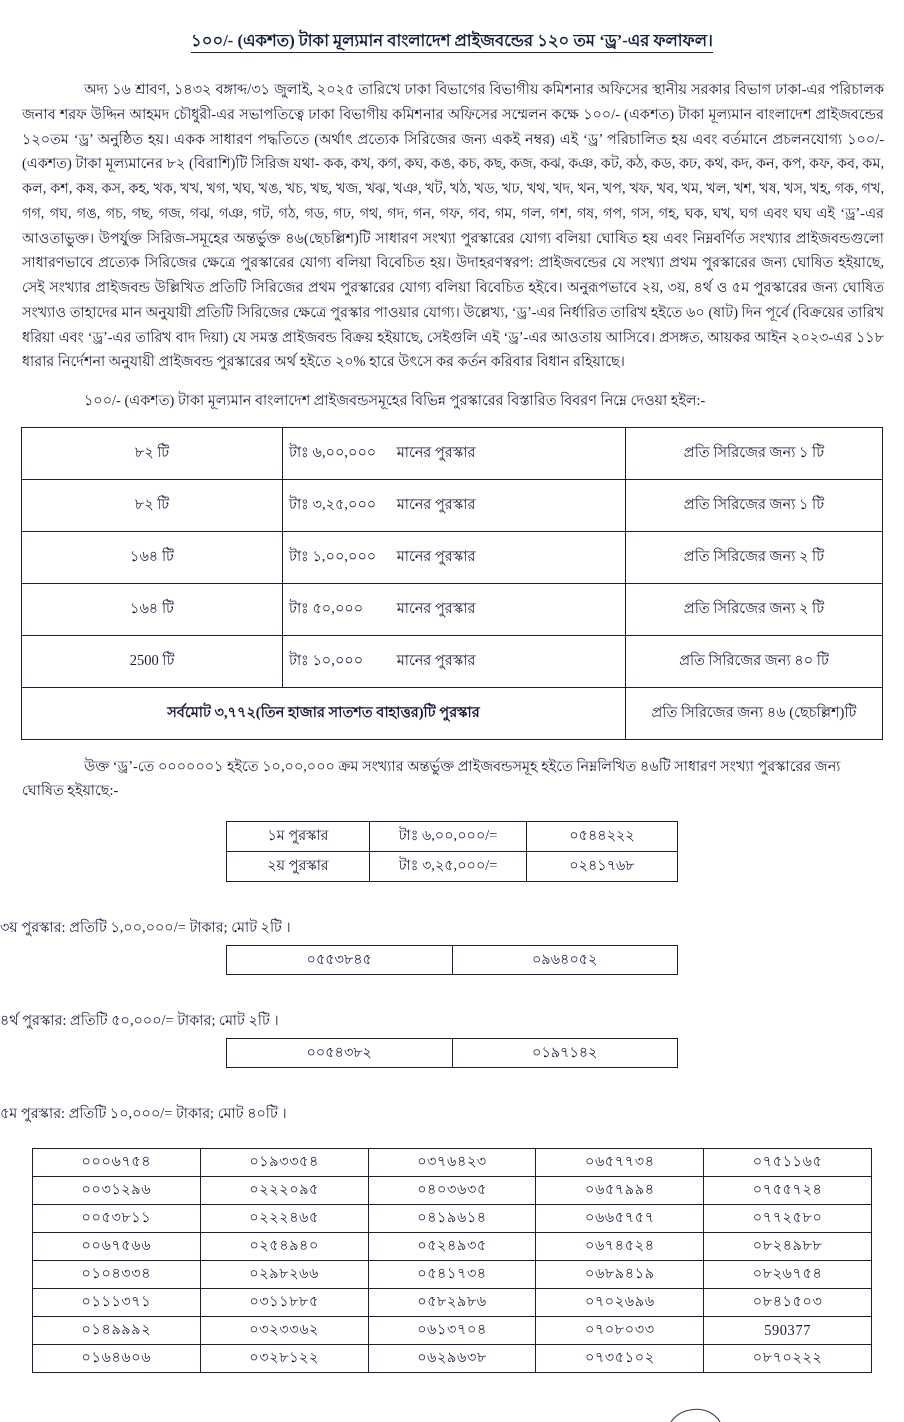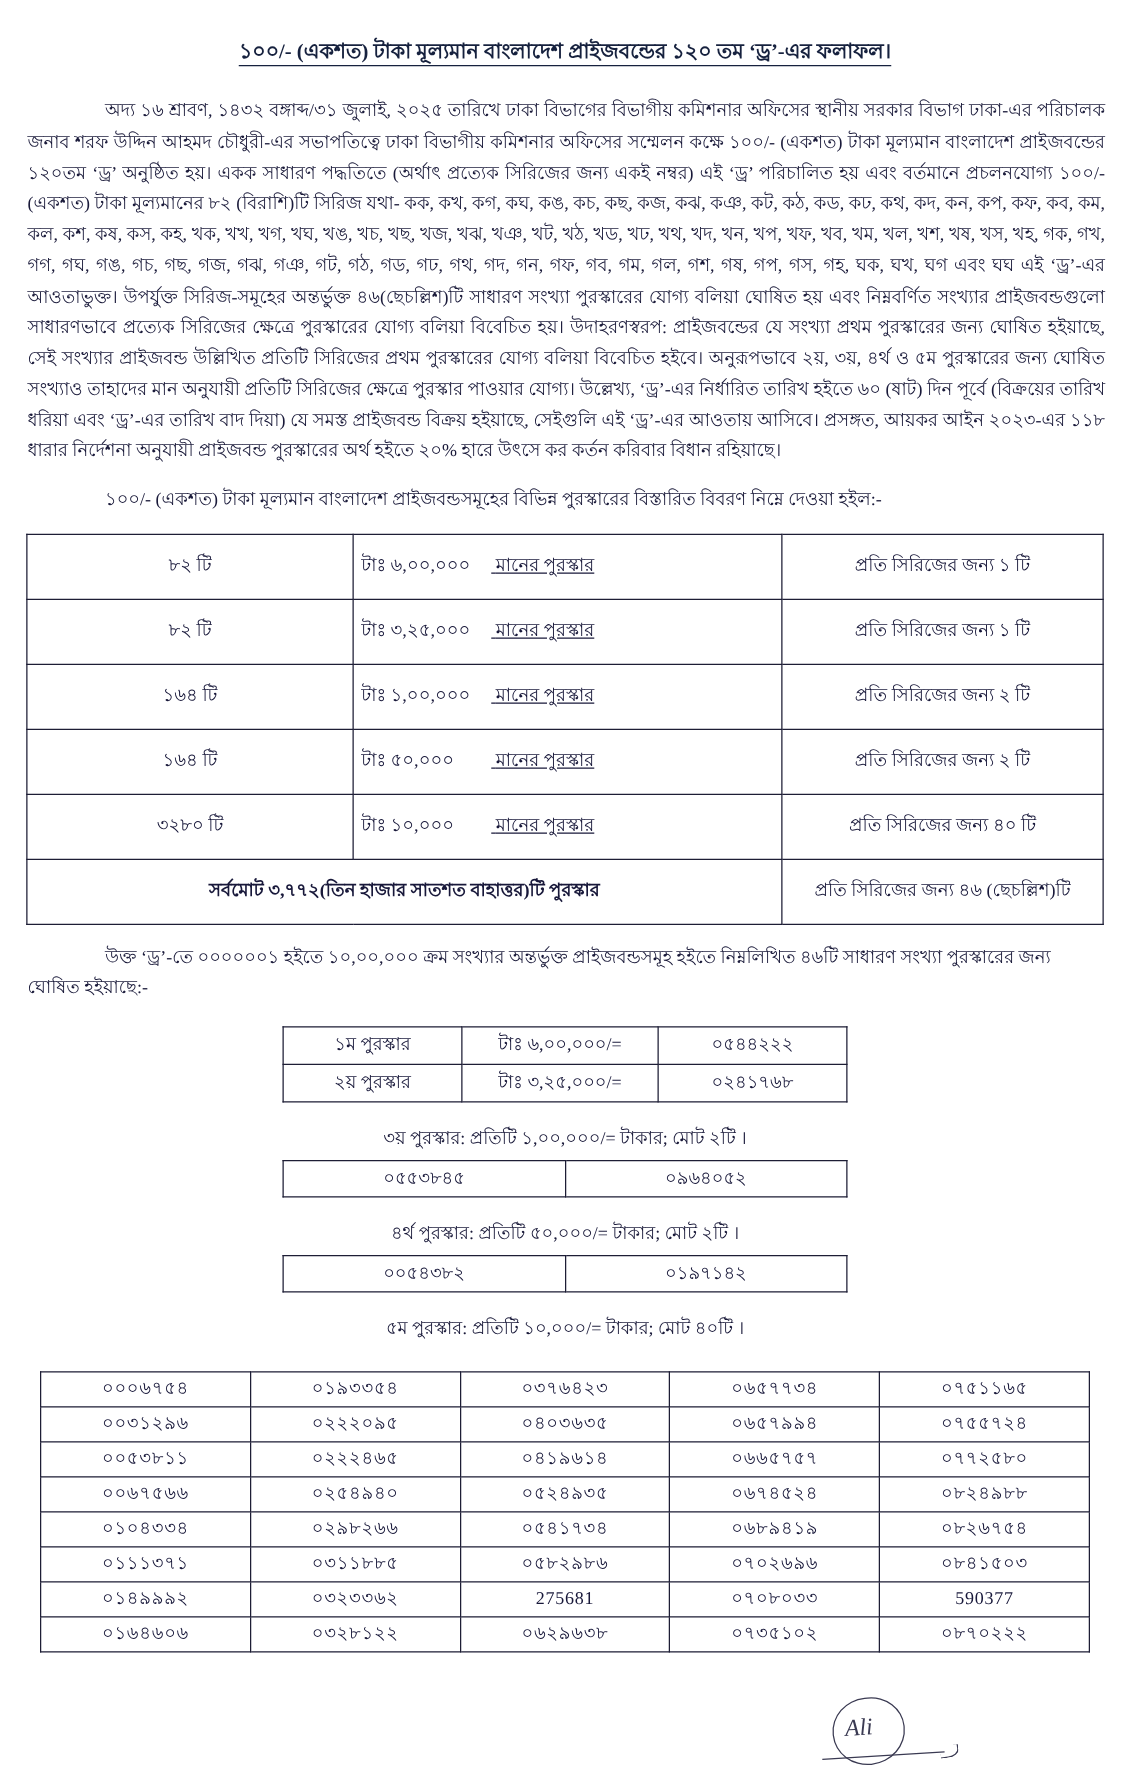--- a/index.html
+++ b/index.html
@@ -75,21 +75,20 @@
     vertical-align: middle;
   }
   td.c-count {
     width: 248px;
     text-align: center;
   }
   td.c-value {
     width: 330px;
     text-align: left;
     padding-left: 34px;
-    text-decoration: underline;
   }
   td.c-value .amt {
     display: inline-block;
     min-width: 104px;
   }
   td.c-per {
     text-align: center;
   }
   td.c-total {
     text-align: center;
@@ -107,24 +106,24 @@
     border: 1.3px solid #1d1d35;
     height: 27px;
     font-size: 14.4px;
     text-align: center;
     color: #18183a;
     padding: 1px 4px;
   }
   table.top-prizes td.p-label { width: 134px; }
   table.top-prizes td.p-amount { width: 148px; }
   .sub-caption {
-    text-align: center;
+    text-align: left;
     font-size: 14.4px;
     color: #1a1a3a;
-    margin-top: 17px;
+    margin-top: 34px;
   }
   table.pair-table {
     border-collapse: collapse;
     margin: 5px auto 0 auto;
     width: 452px;
     table-layout: fixed;
   }
   table.pair-table td {
     border: 1.3px solid #1d1d35;
     height: 26px;
@@ -245,21 +244,21 @@
       </tr>
       <tr>
         <td class="c-count">১৬৪ টি</td>
         <td class="c-value">
           <span class="amt">টাঃ    ৫০,০০০</span>
           <span>মানের পুরস্কার</span>
         </td>
         <td class="c-per">প্রতি সিরিজের জন্য  ২ টি</td>
       </tr>
       <tr>
-        <td class="c-count">৩২৮০ টি</td>
+        <td class="c-count">2500 টি</td>
         <td class="c-value">
           <span class="amt">টাঃ    ১০,০০০</span>
           <span>মানের পুরস্কার</span>
         </td>
         <td class="c-per">প্রতি সিরিজের জন্য ৪০ টি</td>
       </tr>
       <tr>
         <td class="c-total" colspan="2">সর্বমোট ৩,৭৭২(তিন হাজার সাতশত বাহাত্তর)টি পুরস্কার</td>
         <td class="c-per">প্রতি সিরিজের জন্য ৪৬ (ছেচল্লিশ)টি</td>
       </tr>
@@ -344,21 +343,21 @@
       <tr>
         <td>০১১১৩৭১</td>
         <td>০৩১১৮৮৫</td>
         <td>০৫৮২৯৮৬</td>
         <td>০৭০২৬৯৬</td>
         <td>০৮৪১৫০৩</td>
       </tr>
       <tr>
         <td>০১৪৯৯৯২</td>
         <td>০৩২৩৩৬২</td>
-        <td>275681</td>
+        <td>০৬১৩৭০৪</td>
         <td>০৭০৮০৩৩</td>
         <td>590377</td>
       </tr>
       <tr>
         <td>০১৬৪৬০৬</td>
         <td>০৩২৮১২২</td>
         <td>০৬২৯৬৩৮</td>
         <td>০৭৩৫১০২</td>
         <td>০৮৭০২২২</td>
       </tr>

